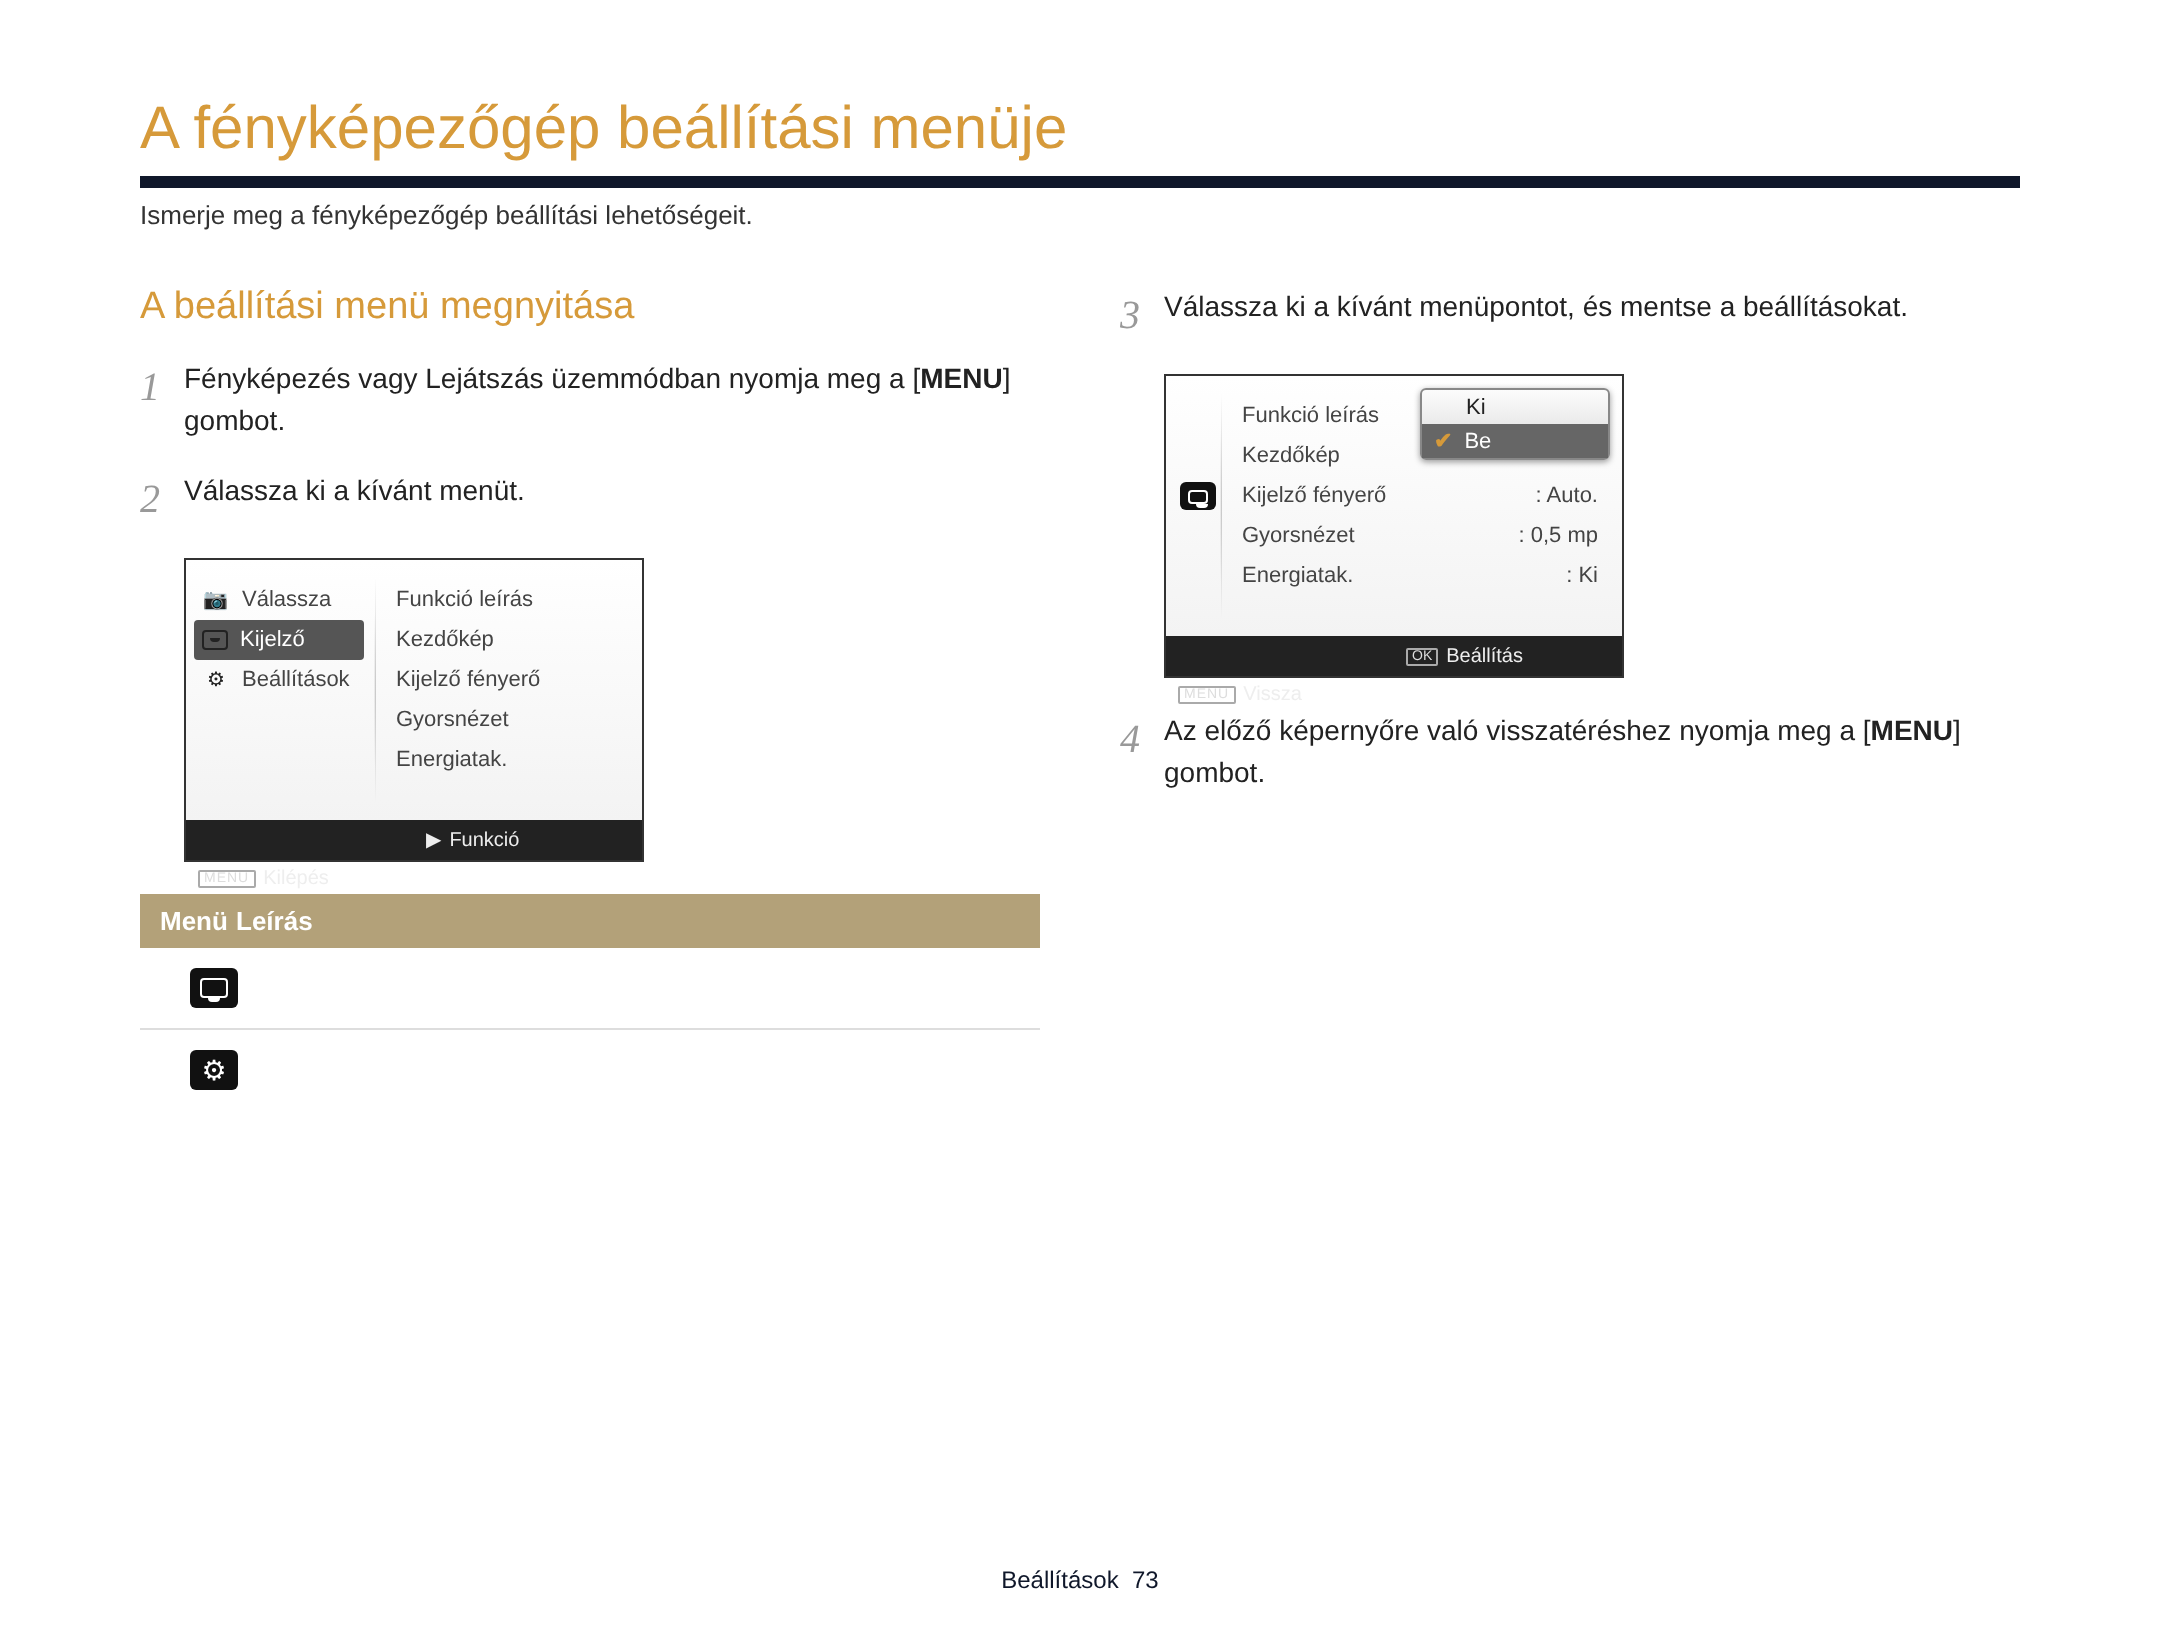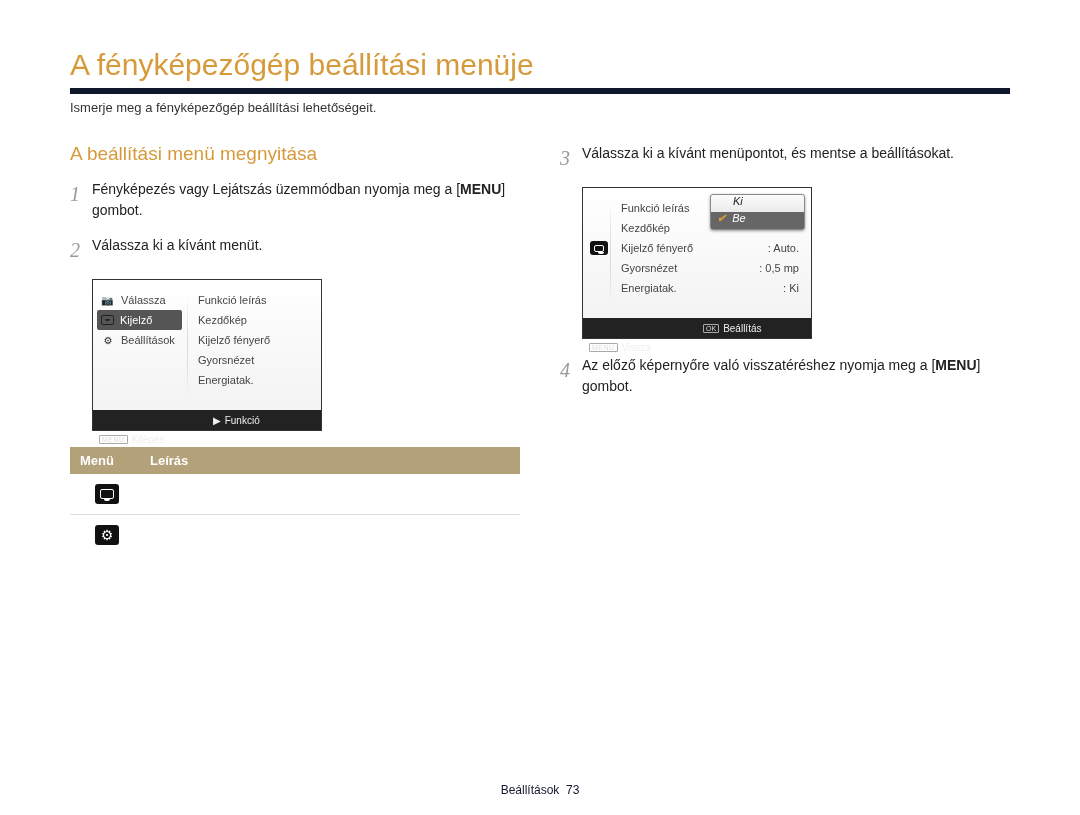--- a/index.html
+++ b/index.html
@@ -90,30 +90,30 @@
   
   .shot2 .shot-left { width: 28px; padding:10px 2px 0 6px; }
   .shot2 .shot-right { padding-right:8px; }
   .kvrow { display:flex; justify-content:space-between; height:20px; align-items:center; color:#444; padding-right:4px;}
   .popup {
     position:absolute; right:6px; top:6px; width:95px;
     background:linear-gradient(#fcfcfc,#d8d8d8);
     border:1px solid #888; border-radius:3px; font-size:11px;
     box-shadow:0 1px 3px rgba(0,0,0,0.4);
   }
-  .popup .prow{height:17px; display:flex; align-items:flex-start; padding:0 6px; gap:6px;font-style:italic;}
+  .popup .prow{height:17px; display:flex; align-items:center; padding:0 6px; gap:6px;}
   .popup .prow.sel{ background:#666; color:#fff; }
   .check{color:#d69a3a; font-weight:bold; font-size:11px;}
 
   
   .mhead {
     background:#b3a179; color:#fff; font-weight:bold; font-size:13px;
     display:flex; padding:6px 10px; margin-top:8px;
   }
-  .mhead .c1{width:70px;} .mhead .c2{flex:1;}
+  .mhead .c1{width:38px;} .mhead .c2{flex:1;}
   .mrow { display:flex; padding:8px 10px 10px 10px; border-bottom:1px solid #ddd; font-size:13px; line-height:1.45;}
   .mrow:last-child{border-bottom:none;}
   .mrow .c1{width:54px; display:flex; justify-content:center; align-items:flex-start; padding-top:2px;}
   .mrow .c2{flex:1;}
   .icon-box {
     width:24px; height:20px; background:#111; border-radius:3px; display:flex;
     align-items:center; justify-content:center; color:#fff;
   }
   .icon-box .inner-display{
     width:14px; height:10px; border:1.5px solid #fff; border-radius:2px; position:relative;

